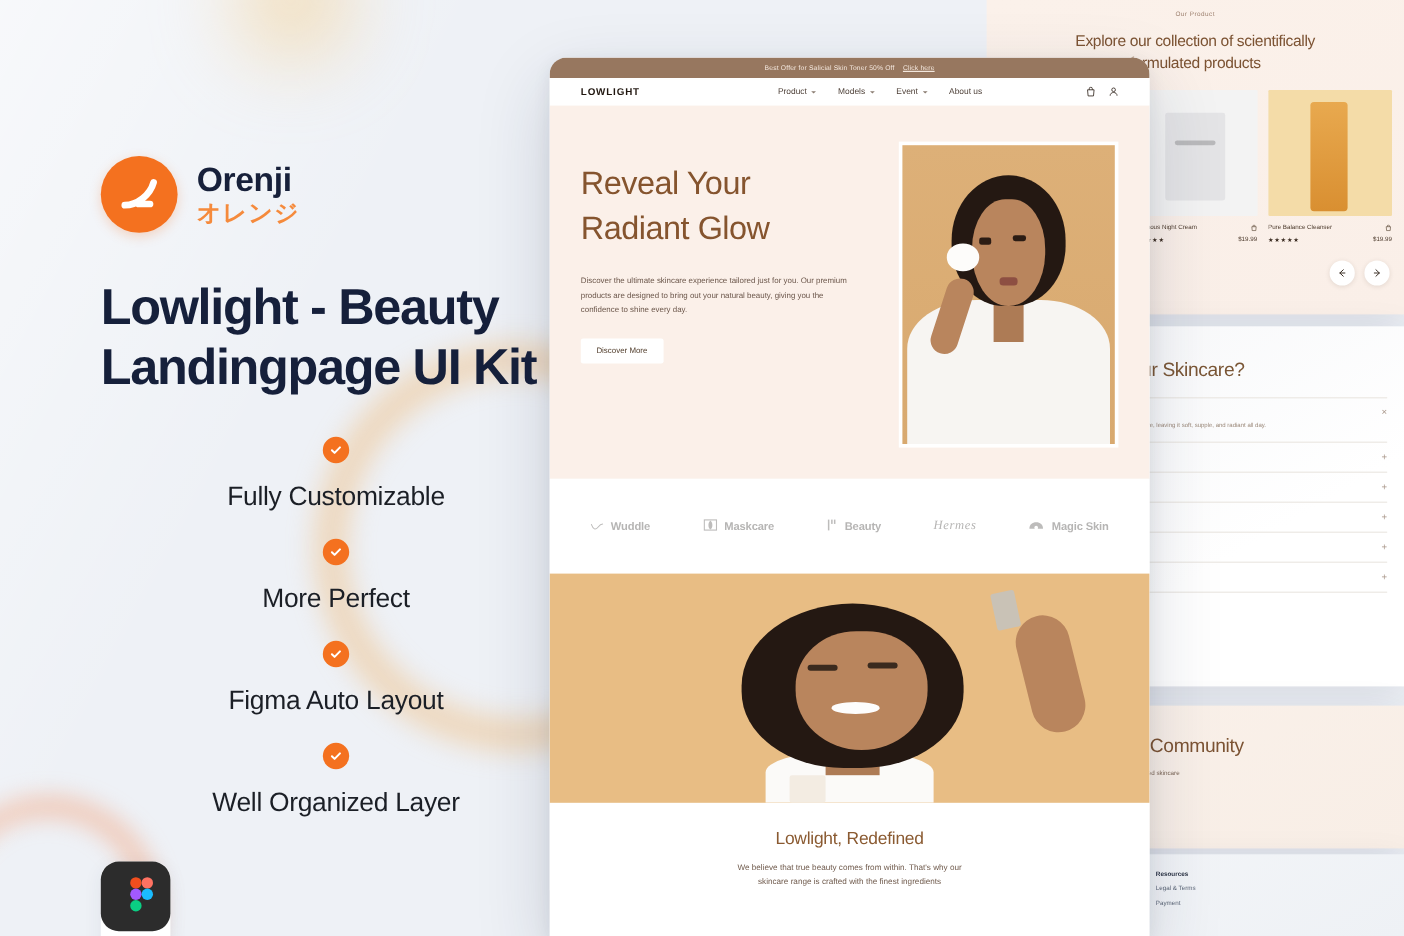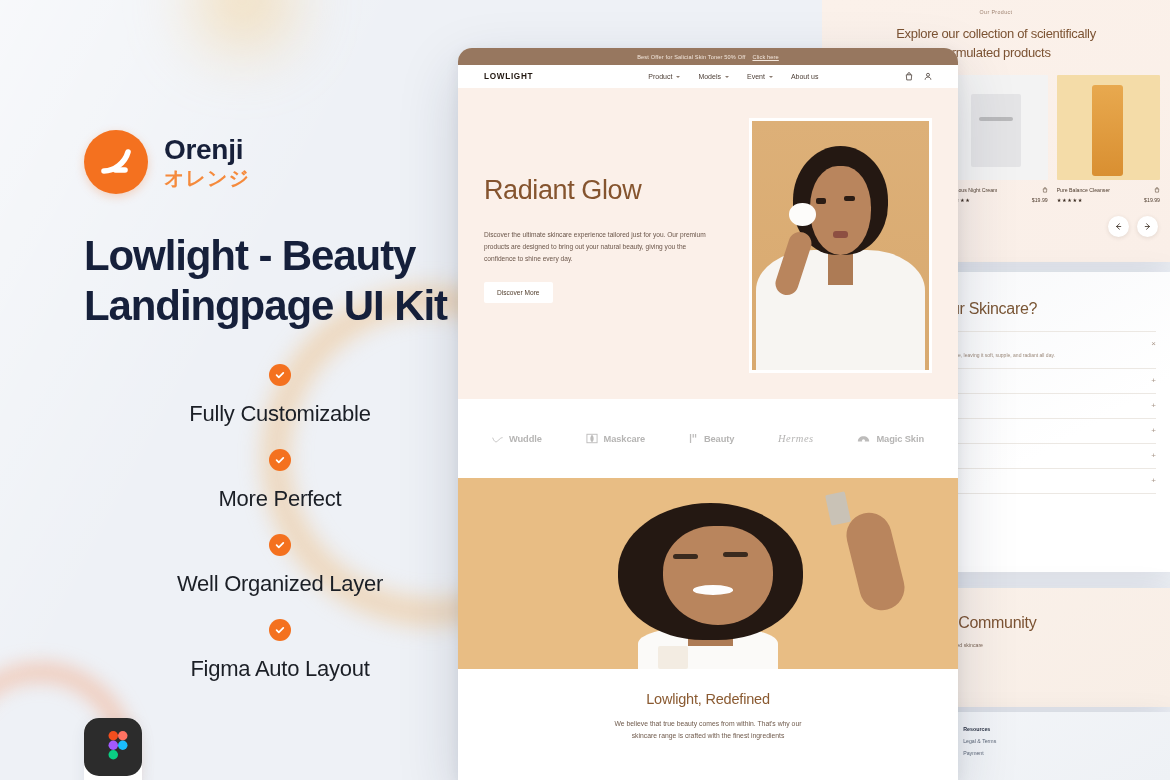--- a/index.html
+++ b/index.html
@@ -192,29 +192,29 @@
           </svg>
       </span>
       <span class="feat-label">More Perfect</span>
     </div>
     <div class="feat">
       <span class="feat-check">
         <svg width="12" height="12" viewBox="0 0 12 12">
             <path d="M2.6 6.2 L4.8 8.4 L9.3 3.8" stroke="#fff" stroke-width="1.7" fill="none" stroke-linecap="round" stroke-linejoin="round"></path>
           </svg>
       </span>
-      <span class="feat-label">Well Organized Layer</span>
+      <span class="feat-label">Figma Auto Layout</span>
     </div>
     <div class="feat">
       <span class="feat-check">
         <svg width="12" height="12" viewBox="0 0 12 12">
             <path d="M2.6 6.2 L4.8 8.4 L9.3 3.8" stroke="#fff" stroke-width="1.7" fill="none" stroke-linecap="round" stroke-linejoin="round"></path>
           </svg>
       </span>
-      <span class="feat-label">Figma Auto Layout</span>
+      <span class="feat-label">Well Organized Layer</span>
     </div>
   </div>
 
   <div class="tools">
     <div class="tool tool-figma">
       <svg width="58" height="58" viewBox="0 0 58 58">
         <rect x="24.5" y="13" width="9.5" height="9.5" rx="4.75" fill="#f24e1e"></rect>
         <rect x="24.5" y="22.5" width="9.5" height="9.5" rx="4.75" fill="#a259ff"></rect>
         <rect x="24.5" y="32" width="9.5" height="9.5" rx="4.75" fill="#0acf83"></rect>
         <rect x="34" y="13" width="9.5" height="9.5" rx="4.75" fill="#ff7262"></rect>
@@ -431,21 +431,21 @@
             <circle cx="5" cy="3.4" r="1.9" fill="none" stroke="#2e2119" stroke-width=".85"></circle>
             <path d="M1.4 9.6c0-2.1 1.6-3.4 3.6-3.4s3.6 1.3 3.6 3.4" fill="none" stroke="#2e2119" stroke-width=".85"></path>
           </svg>
       </span>
     </div>
   </div>
 
   <div class="mc-hero">
     <div class="mc-hero-left">
       <div class="mc-h1">
-        <br>
+        <span>Reveal Your</span><br>
         <span>Radiant Glow</span>
       </div>
       <p class="mc-p">Discover the ultimate skincare experience tailored just for you. Our premium products are designed to bring out your natural beauty, giving you the confidence to shine every day.</p>
       <div class="mc-btn">Discover More</div>
     </div>
     <div class="mc-hero-right">
       <div class="mc-photo">
         <div class="mc-photo-inner">
           <div class="ph-body" style="left:2%;bottom:0;width:96%;height:48%;"></div>
           <div class="ph-neck" style="left:43%;top:52%;width:14%;height:14%;"></div>

